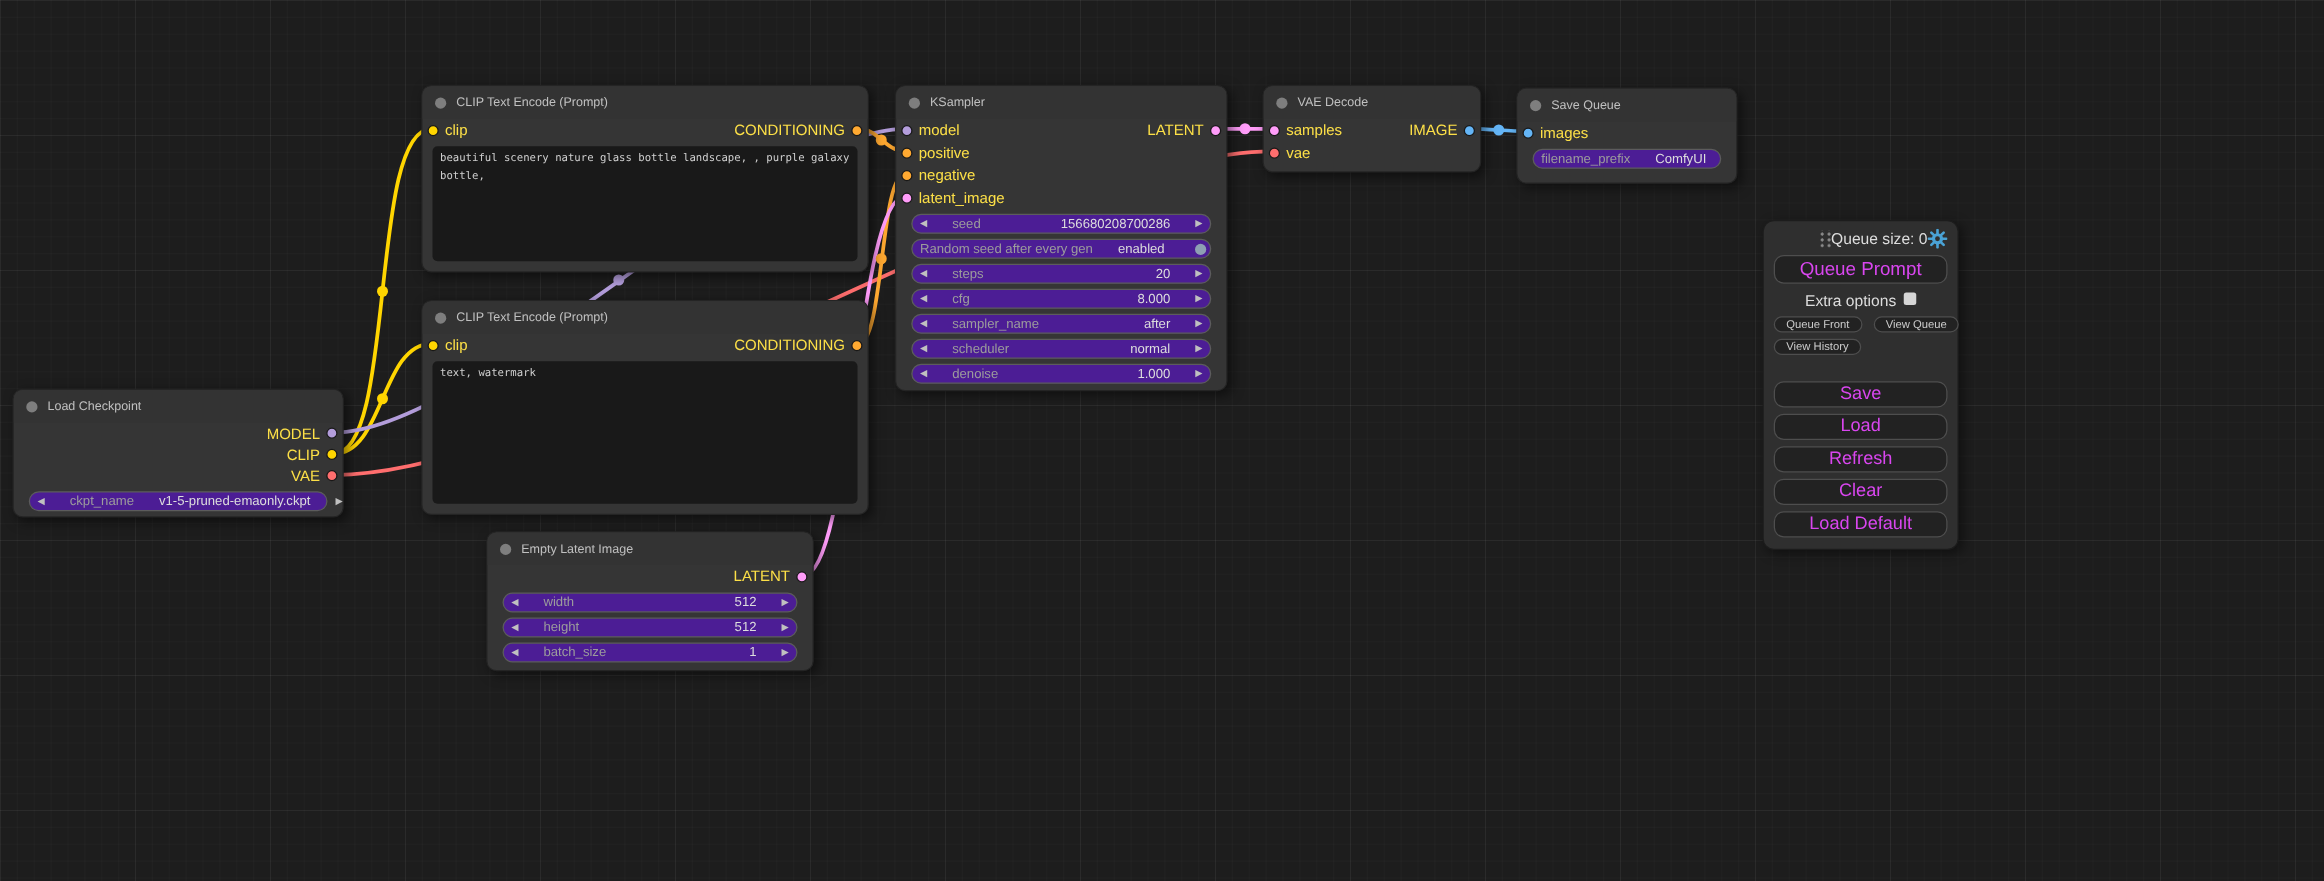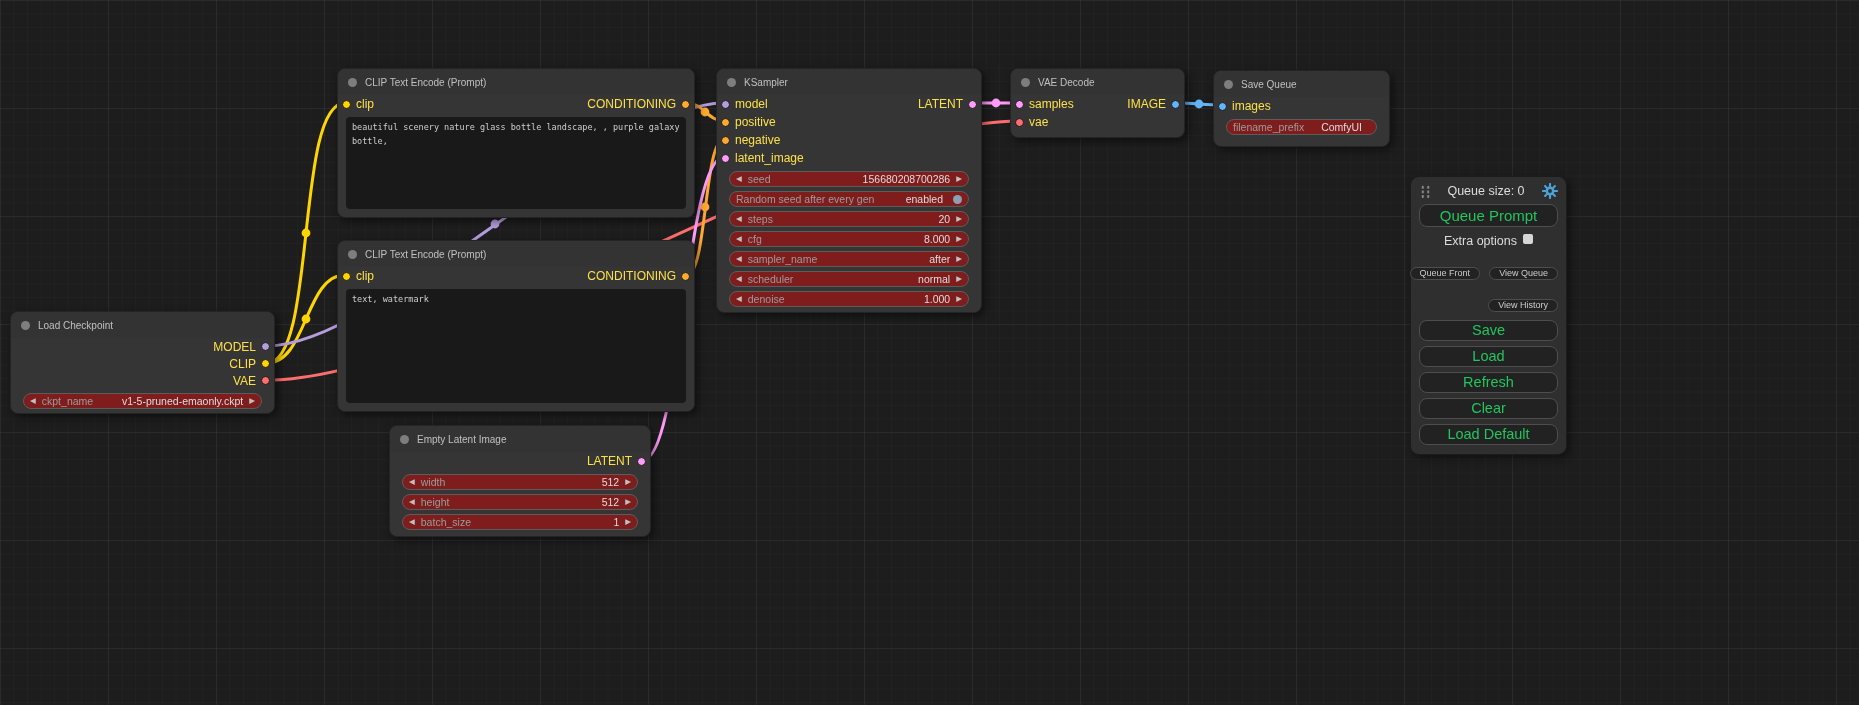--- a/index.html
+++ b/index.html
@@ -20,49 +20,49 @@
   .node{position:absolute;z-index:2;background:#353535;border:1px solid #242424;
         border-radius:8px;box-shadow:3px 3px 9px rgba(0,0,0,.5)}
   .ntitle{height:26px;display:flex;align-items:center;gap:8px;padding:0 10px;
           font-size:10px;color:#c0c0c0;background:#333;border-radius:7px 7px 0 0}
   .tdot{width:9px;height:9px;border-radius:50%;background:#7e7e7e;flex:none}
   .srow{display:flex;align-items:center;height:18px;padding:0 4px;gap:5px}
   .srow.h17{height:17px}
   .port{width:9px;height:9px;border-radius:50%;flex:none;border:1px solid #181818;background:#888}
   .slab{font-size:12px;color:#fde047;white-space:nowrap}
   .sp{flex:1}
-  .widget{height:16px;margin:4px 12px 0;background:#7f1d1d;border:1px solid #5c5c5c;
-          border-radius:8px;display:flex;align-items:center;padding:0 6px;gap:6px;
+  .widget{height:16px;margin:4px 12px 0;background:#4c1d95;border:1px solid #5c5c5c;
+          border-radius:8px;display:flex;align-items:center;padding:0 6px;gap:20px;
           font-size:10.5px;color:#9c9c9c;cursor:pointer}
   .wname{white-space:nowrap}
   .wval{margin-left:auto;color:#ddd;white-space:nowrap}
   .warr{font-size:7.5px;color:#c0c0c0;flex:none;line-height:1}
   .toggle-dot{width:9px;height:9px;border-radius:50%;flex:none;margin-left:4px}
   .ntext{position:absolute;left:8px;right:8px;top:48px;bottom:8px;background:#191919;
          border-radius:4px;padding:4px 6px;font:8.5px/1.6 "DejaVu Sans Mono",monospace;
          color:#cfcfcf;white-space:pre-wrap;overflow:hidden;cursor:text}
   
   .qpanel{position:absolute;left:1410px;top:176px;width:157px;z-index:5;background:#2f2f2f;
           border:1px solid #1c1c1c;border-radius:9px;box-shadow:3px 3px 9px rgba(0,0,0,.45);
           padding:5px 8px 9px;display:flex;flex-direction:column}
-  .qhead{display:flex;align-items:center;justify-content:space-between;height:18px;margin-bottom:2px}
+  .qhead{display:flex;align-items:center;justify-content:flex-end;height:18px;margin-bottom:2px}
   .qsize{font-size:12.5px;color:#ddd}
   .qdrag{width:11px;height:14px;flex:none;cursor:grab;
          background-image:radial-gradient(circle,#8a8a8a 1.2px,transparent 1.4px);
          background-size:5.5px 4.6px;background-position:1px 1px}
   .qgear{flex:none;cursor:pointer}
   button{font-family:inherit}
   .qbig{height:21px;margin-top:5px;background:#222;border:1px solid #4e4e4e;border-radius:8px;
-        color:#22c55e;font-size:14.5px;line-height:1;cursor:pointer;padding:0;width:100%}
+        color:#d946ef;font-size:14.5px;line-height:1;cursor:pointer;padding:0;width:100%}
   .qprompt{height:23px;margin-top:2px;font-size:15px}
-  .gap-top{margin-top:8px}
+  .gap-top{margin-top:21px}
   .qextra{display:flex;align-items:flex-start;justify-content:center;gap:6px;margin-top:7px;
           font-size:12.5px;color:#ddd}
   .qcb{width:10px;height:10px;background:#d6d6d6;border-radius:2px;cursor:pointer}
-  .qsmallrow{display:flex;justify-content:flex-end;gap:9px;margin-top:19px}
+  .qsmallrow{display:flex;justify-content:space-between;gap:9px;margin-top:5px}
   .qsmall{height:13px;background:#222;border:1px solid #4e4e4e;border-radius:7px;color:#ccc;
           font-size:9px;line-height:1;padding:0 9px;cursor:pointer;white-space:nowrap}
 </style>
 </head>
 <body>
 
 <svg class="wires" width="1859" height="705">
   <path d="M267,363 C317,363 295,103 345,103" stroke="#FFD500"></path>
   <path d="M267,363 C307,363 305,275 345,275" stroke="#FFD500"></path>
   <path d="M267,346 C381,346 610,103 724,103" stroke="#B39DDB"></path>

